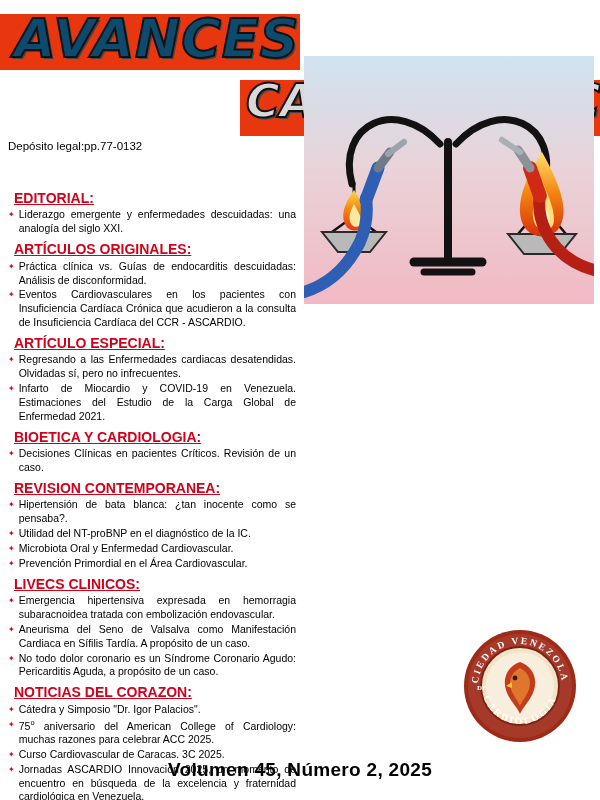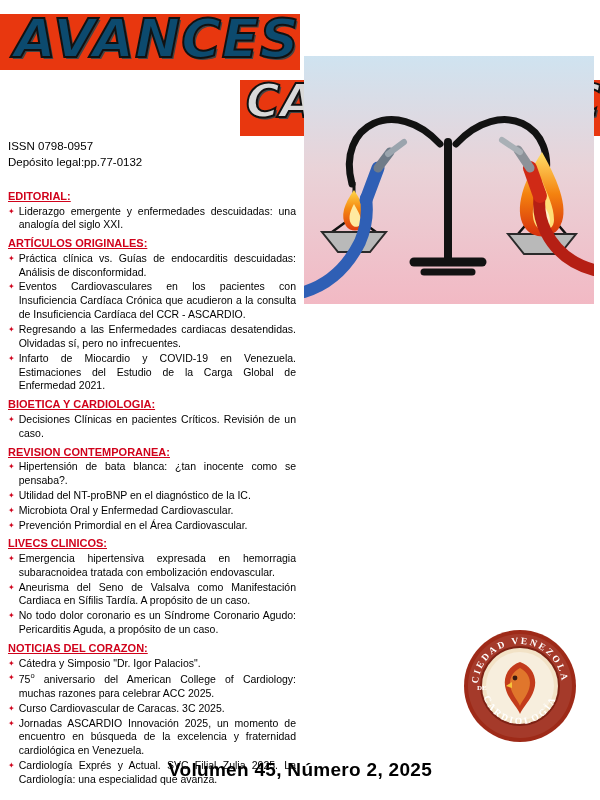--- a/index.html
+++ b/index.html
@@ -95,23 +95,24 @@
     width: 296px;
     padding-left: 8px;
     box-sizing: border-box;
     font-size: 10.5px;
     line-height: 1.32;
   }
   .sect-head {
     color: #d0021b;
     font-weight: bold;
     text-decoration: underline;
-    font-size: 11px;
+    font-size: 14px;
     margin-top: 4px;
     margin-bottom: 1px;
+    margin-left: 6px;
   }
   .sect-head:first-child { margin-top: 0; }
   .item {
     display: flex;
     align-items: flex-start;
     margin: 1px 0 1px 0;
     text-align: justify;
   }
   .bullet {
     color: #d0021b;
@@ -165,21 +166,20 @@
 <body>
 
 <div class="masthead">
   <div class="red-bar-top"></div>
   <div class="red-bar-bottom"></div>
 
   <div class="title-avances">AVANCES</div>
   <div class="title-cardiologicos">CARDIOLOGICOS</div>
 
   <div class="issn-block">
-    <div>ISSN 0798-0957</div>
     <div>Depósito legal:pp.77-0132</div>
   </div>
 
   <div class="subtitle-block">
     <div>Revista Venezolana de Cardiología</div>
     <div>Indizada en LILACS, LIVECS y LATINDEX</div>
   </div>
 </div>
 
 <div class="cover-art">
@@ -252,20 +252,21 @@
     <div class="sect-head">ARTÍCULOS ORIGINALES:</div>
     <div class="item">
       <span class="bullet">✦</span>
       <span class="item-text">Práctica clínica vs. Guías de endocarditis descuidadas: Análisis de disconformidad.</span>
     </div>
     <div class="item">
       <span class="bullet">✦</span>
       <span class="item-text">Eventos Cardiovasculares en los pacientes con Insuficiencia Cardíaca Crónica que acudieron a la consulta de Insuficiencia Cardíaca del CCR - ASCARDIO.</span>
     </div>
 
+    <div class="sect-head">ARTÍCULO ESPECIAL:</div>
     <div class="item">
       <span class="bullet">✦</span>
       <span class="item-text">Regresando a las Enfermedades cardiacas desatendidas. Olvidadas sí, pero no infrecuentes.</span>
     </div>
     <div class="item">
       <span class="bullet">✦</span>
       <span class="item-text">Infarto de Miocardio y COVID-19 en Venezuela. Estimaciones del Estudio de la Carga Global de Enfermedad 2021.</span>
     </div>
 
     <div class="sect-head">BIOETICA Y CARDIOLOGIA:</div>

